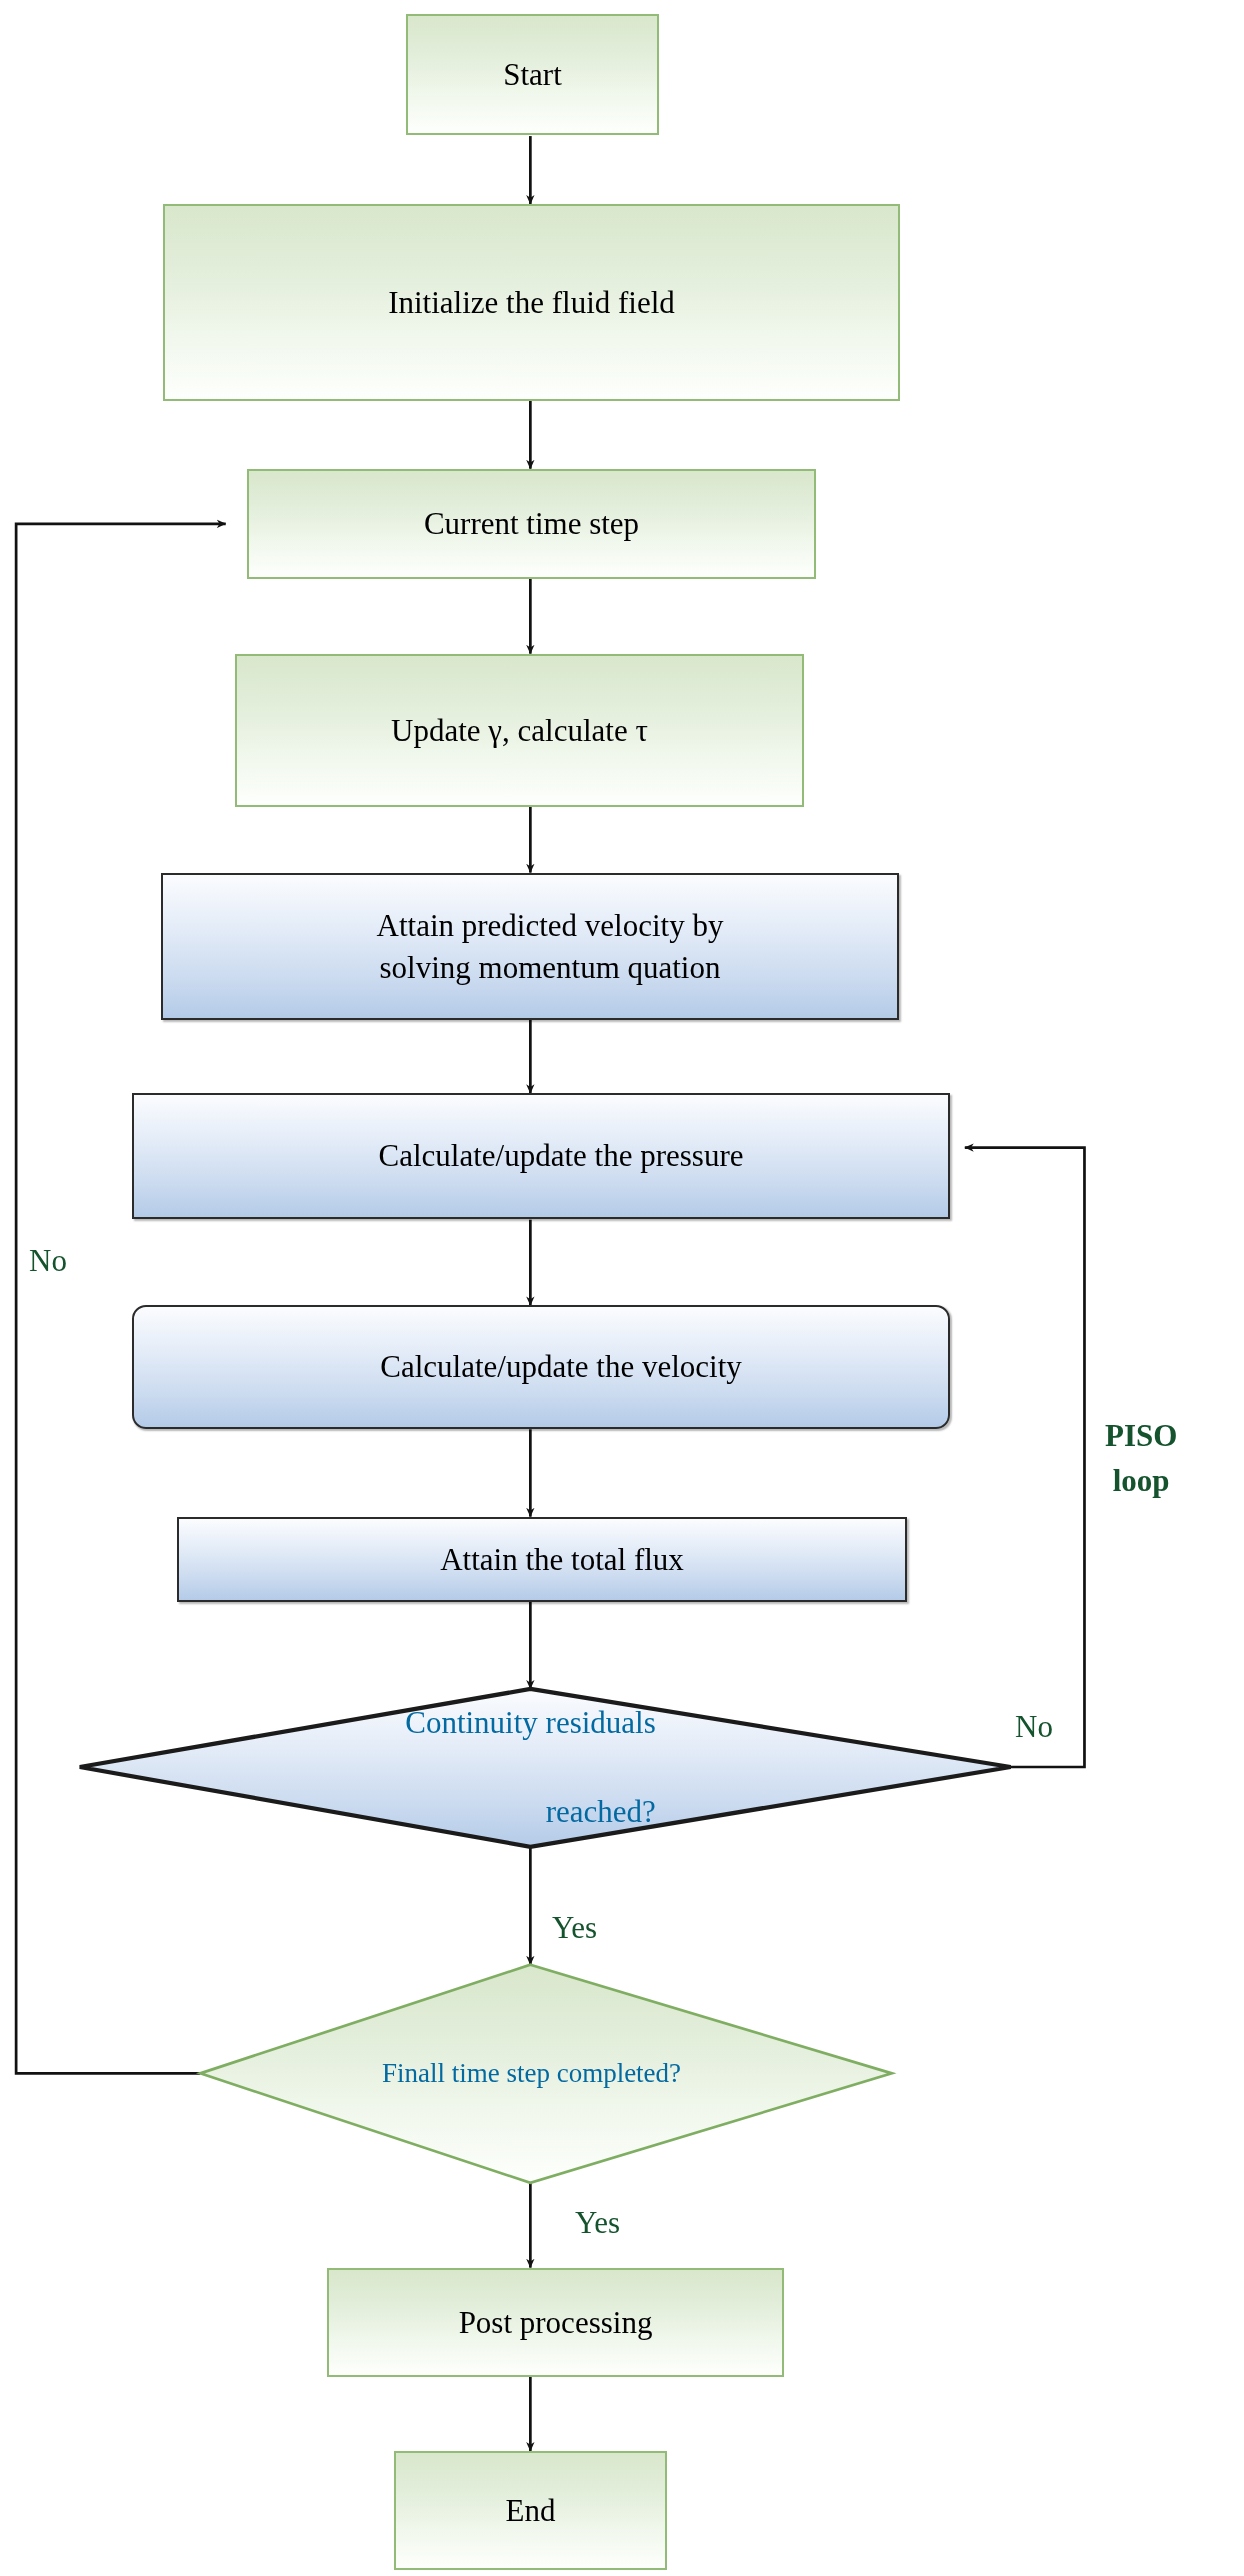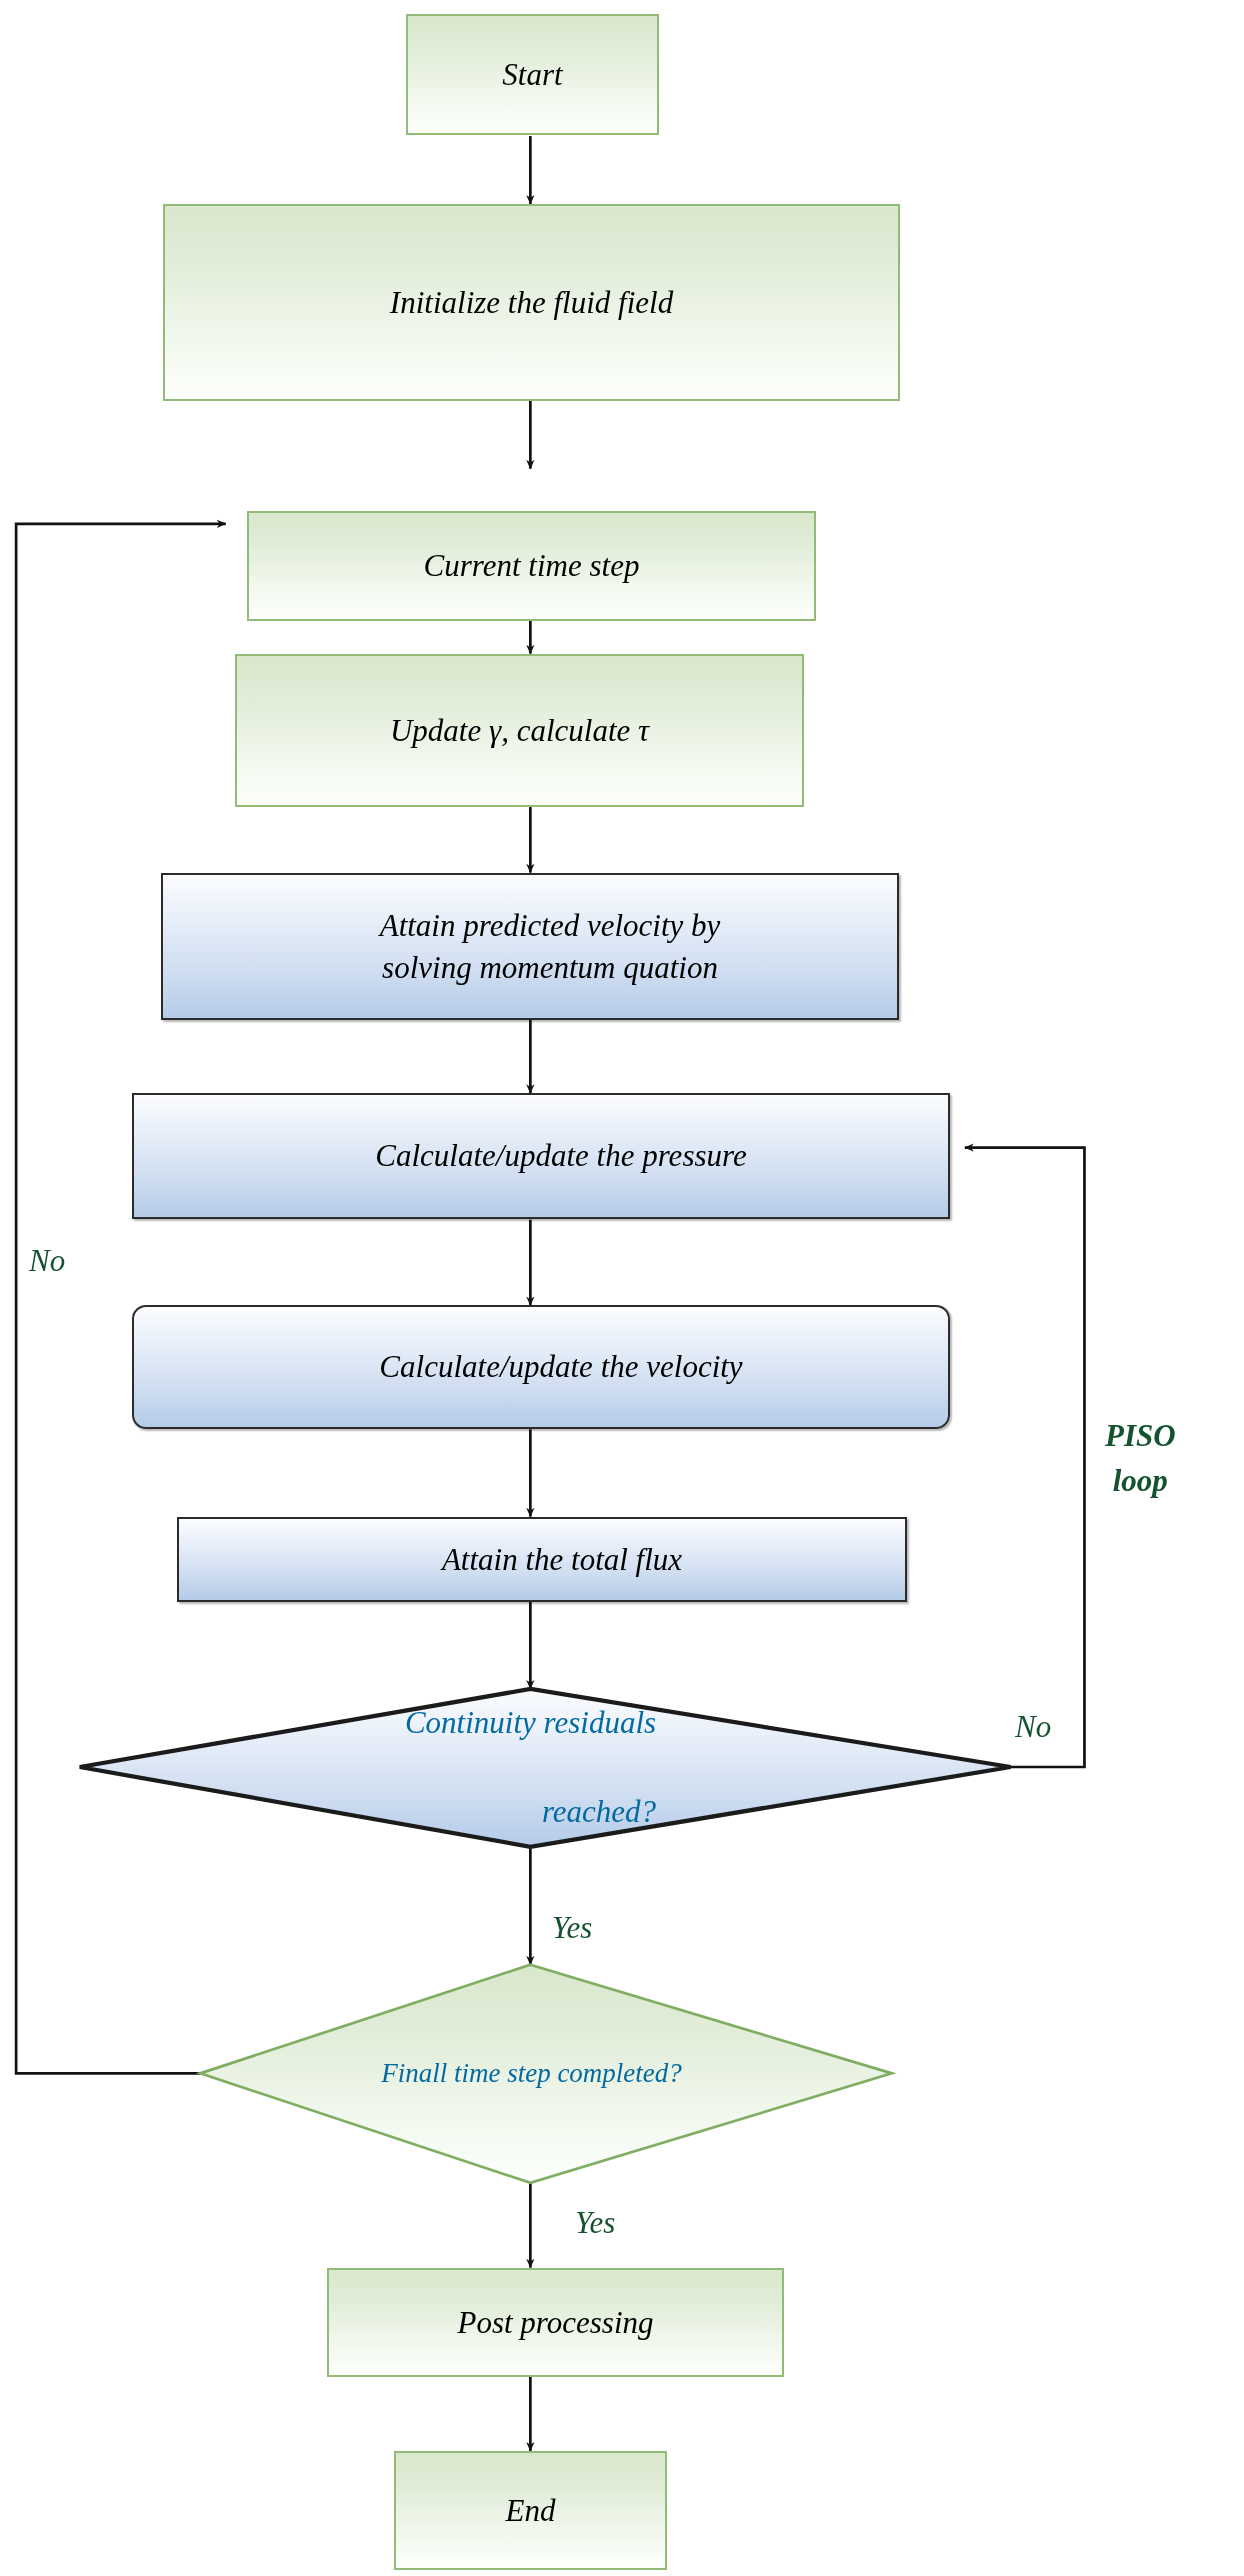--- a/index.html
+++ b/index.html
@@ -12,21 +12,20 @@
     height: 2576px;
     position: relative;
     font-family: "Liberation Serif", "DejaVu Serif", serif;
     overflow: hidden;
   }
   #canvas {
     position: absolute;
     left: 0; top: 0;
     width: 1200px;
     height: 2576px;
-    font-style: italic;
   }
   .node {
     position: absolute;
     box-sizing: border-box;
     display: flex;
     align-items: center;
     justify-content: center;
     text-align: center;
     color: #000000;
     z-index: 3;
@@ -148,21 +147,21 @@
   </svg>
 
   <div class="node box-green" style="left:406px; top:14.4px; width:253px; height:121px; font-size:31px;">
     <span class="lbl">Start</span>
   </div>
 
   <div class="node box-green" style="left:163px; top:204px; width:737px; height:197px; font-size:31px;">
     <span class="lbl">Initialize the fluid field</span>
   </div>
 
-  <div class="node box-green" style="left:247px; top:469px; width:569px; height:110px; font-size:31px;margin-top:42px;">
+  <div class="node box-green" style="left:247px; top:469px; width:569px; height:110px; font-size:31px;">
     <span class="lbl">Current time step</span>
   </div>
 
   <div class="node box-green" style="left:235px; top:654px; width:569px; height:153px; font-size:31px;">
     <span class="lbl">Update γ, calculate τ</span>
   </div>
 
   <div class="node box-blue" style="left:161px; top:873px; width:738px; height:147px; font-size:31px; white-space:pre-line;">
     <span class="lbl" style="white-space:pre-line;">Attain predicted velocity by
 solving momentum quation</span>

